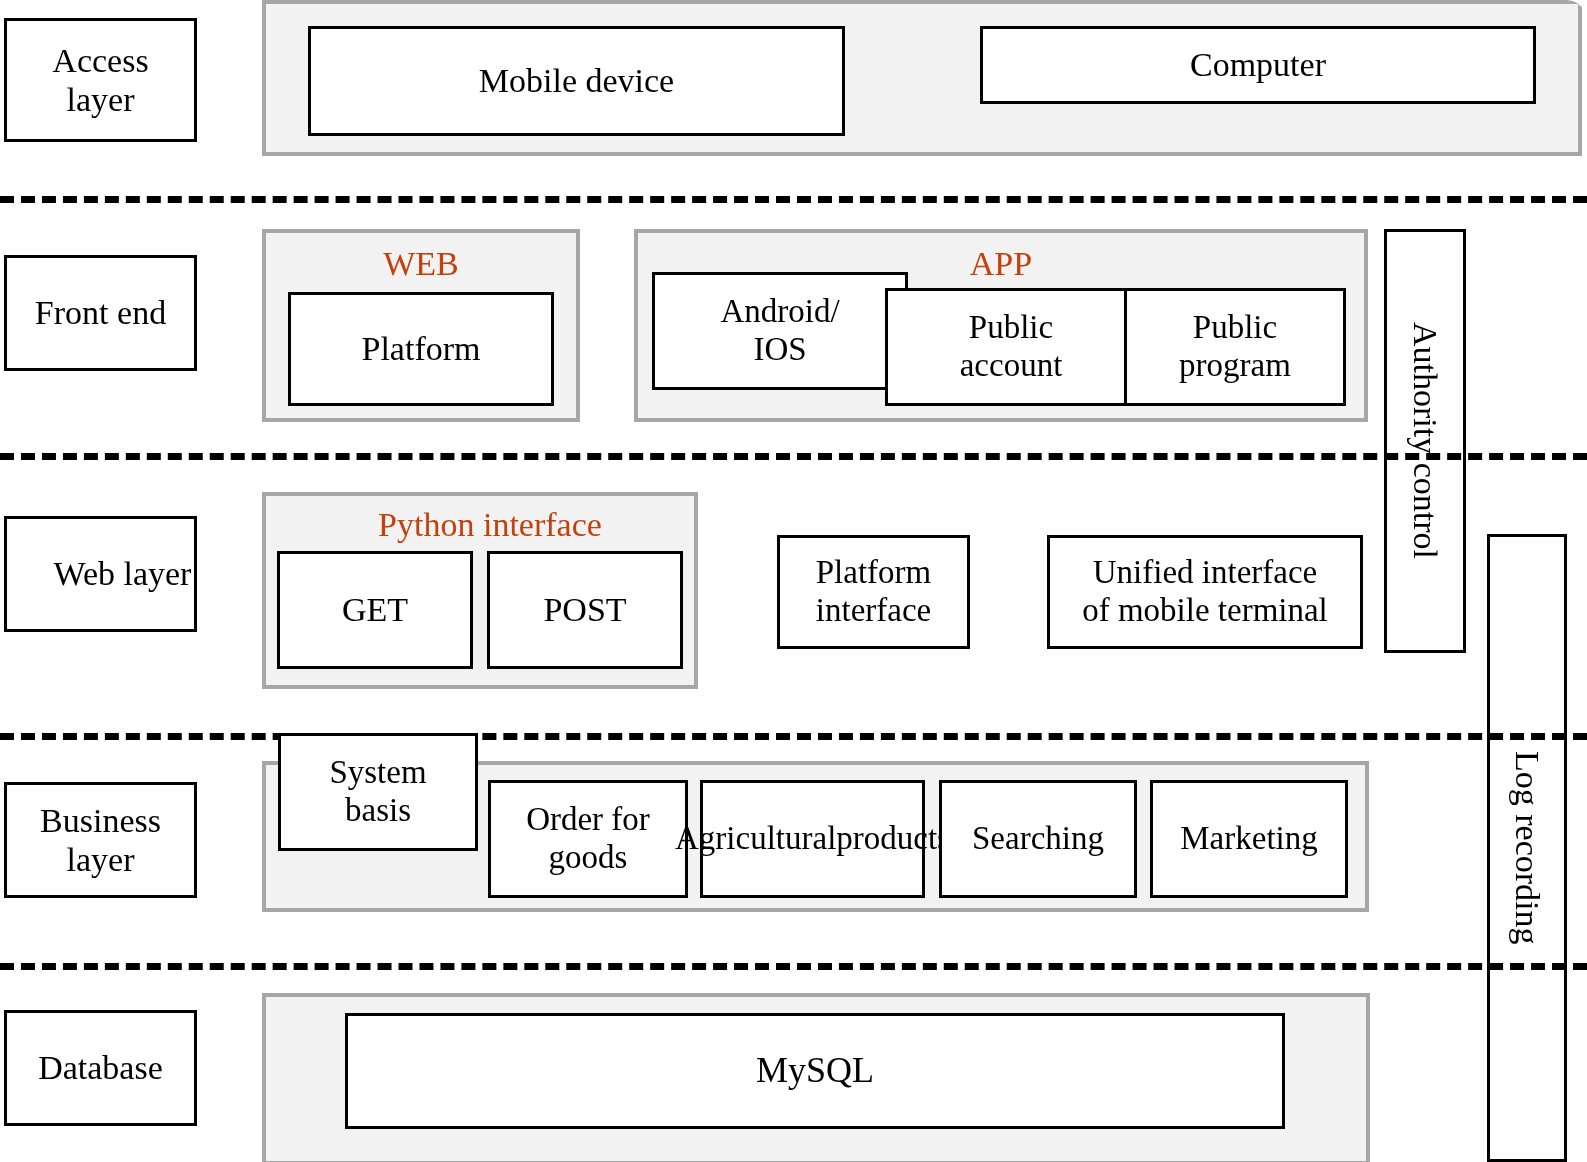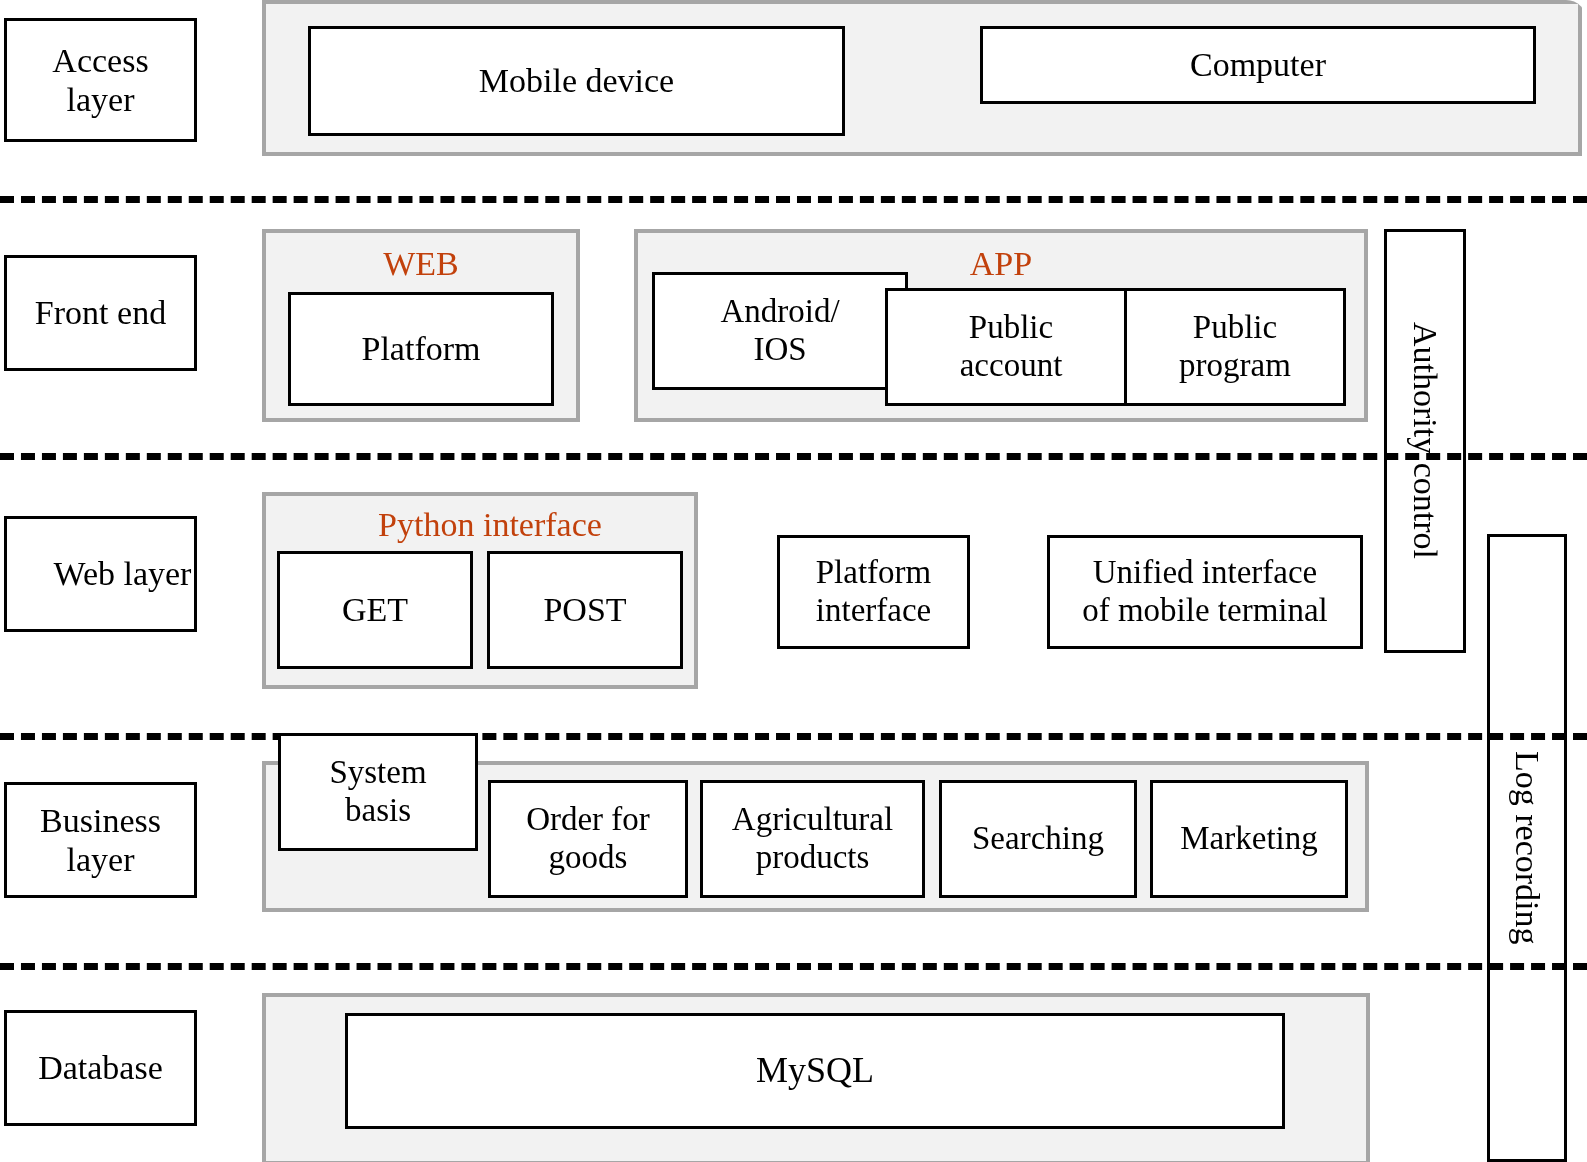--- a/index.html
+++ b/index.html
@@ -164,21 +164,21 @@
   <div class="group" style="left:262px; top:761px; width:1107px; height:151px;"></div>
 
   <div class="box f33" style="left:278px; top:733px; width:200px; height:118px; flex-direction:column;">
     <span>System</span>
     <span>basis</span>
   </div>
   <div class="box f33" style="left:488px; top:780px; width:200px; height:118px; flex-direction:column;">
     <span>Order for</span>
     <span>goods</span>
   </div>
-  <div class="box f33" style="left:700px; top:780px; width:225px; height:118px; flex-direction:column;">
+  <div class="box f33" style="left:700px; top:780px; width:225px; height:118px; flex-direction:row;">
     <span>Agricultural</span>
     <span>products</span>
   </div>
   <div class="box f33" style="left:939px; top:780px; width:198px; height:118px;">
     <span>Searching</span>
   </div>
   <div class="box f33" style="left:1150px; top:780px; width:198px; height:118px;">
     <span>Marketing</span>
   </div>
 

